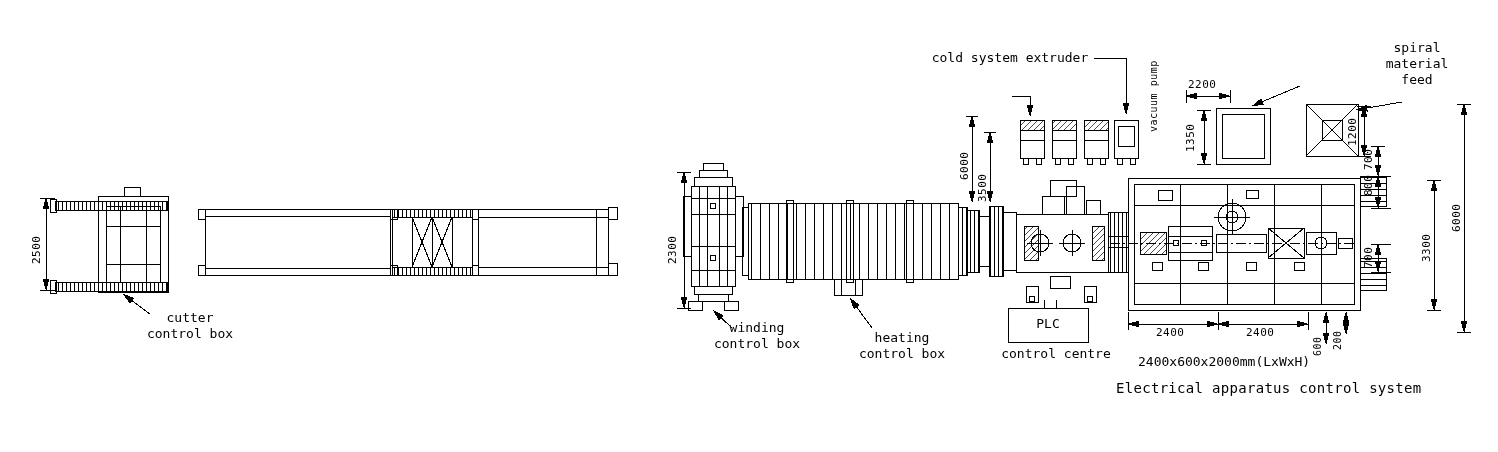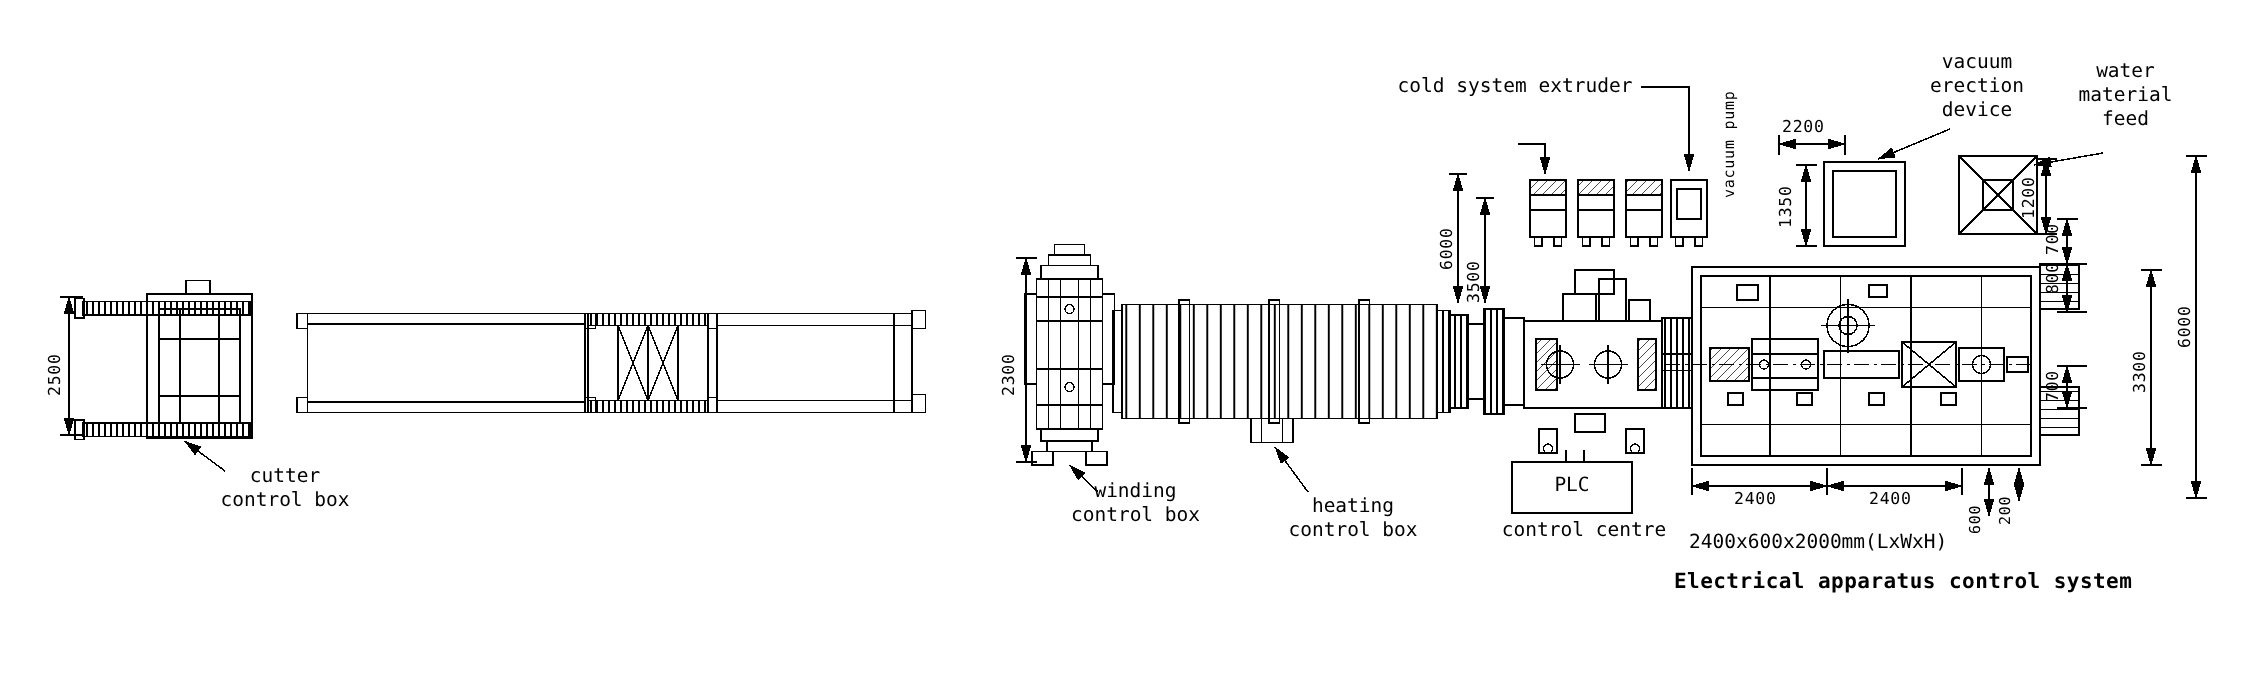--- a/index.html
+++ b/index.html
@@ -10,22 +10,22 @@
   }
   #dwg { position:absolute; left:0; top:0; }
   #dwg line, #dwg rect, #dwg circle, #dwg polyline, #dwg path {
     stroke:#000; fill:none; stroke-width:1;
   }
   .lbl { position:absolute; white-space:pre-line; text-align:center; font-size:13px; line-height:16px; }
   .dim { position:absolute; font-size:11px; letter-spacing:.5px; white-space:nowrap; }
   .rot { transform:rotate(-90deg); transform-origin:0 0; }
   .sm  { font-size:10px; }
   .plc { font-size:13px; }
-  .note{ position:absolute; font-size:13px; white-space:nowrap; }
-  .cap { position:absolute; font-size:14px; font-weight:bold; letter-spacing:.3px; white-space:nowrap; }
+  .note{ position:absolute; font-size:13px; white-space:nowrap;margin-left:12px; }
+  .cap { position:absolute; font-size:14px; font-weight:normal; letter-spacing:.3px; white-space:nowrap; }
 </style>
 </head>
 <body>
 
 <div id="stage">
 
 <svg id="dwg" width="1498" height="452" viewBox="0 0 1498 452" shape-rendering="crispEdges">
   <defs>
     <marker id="arr" viewBox="0 0 10 8" markerWidth="12" markerHeight="10" refX="9.5" refY="4" orient="auto-start-reverse">
       <path d="M0 1 L10 4 L0 7 Z" style="fill:#000;stroke:none"></path>
@@ -294,24 +294,21 @@
 <div class="lbl plc" style="left:1008px;top:316px;width:80px">PLC</div>
 <div class="lbl" style="left:1000px;top:346px;width:112px">control centre</div>
 <div class="lbl" style="left:928px;top:50px;width:164px">cold system extruder</div>
 <span class="dim rot sm" style="left:1148px;top:132px">vacuum pump</span>
 <span class="dim rot" style="left:958px;top:180px">6000</span>
 <span class="dim rot" style="left:976px;top:202px">3500</span>
 
 <span class="dim" style="left:1188px;top:78px">2200</span>
 <span class="dim rot" style="left:1184px;top:152px">1350</span>
 <span class="dim rot" style="left:1346px;top:146px">1200</span>
-<div class="lbl" style="left:1280px;top:34px;width:76px">vacuum
-erection
-device</div>
-<div class="lbl" style="left:1380px;top:40px;width:74px">water
+<div class="lbl" style="left:1380px;top:40px;width:74px">spiral
 material
 feed</div>
 
 <span class="dim rot" style="left:1362px;top:170px">700</span>
 <span class="dim rot" style="left:1362px;top:196px">800</span>
 <span class="dim rot" style="left:1362px;top:268px">700</span>
 <span class="dim rot" style="left:1420px;top:262px">3300</span>
 <span class="dim rot" style="left:1450px;top:232px">6000</span>
 <span class="dim" style="left:1156px;top:326px">2400</span>
 <span class="dim" style="left:1246px;top:326px">2400</span>

